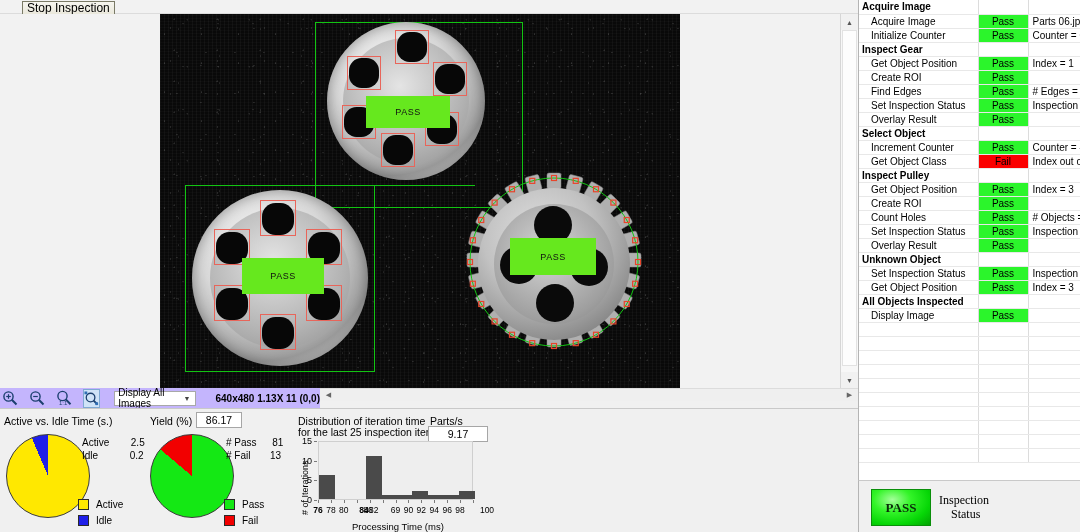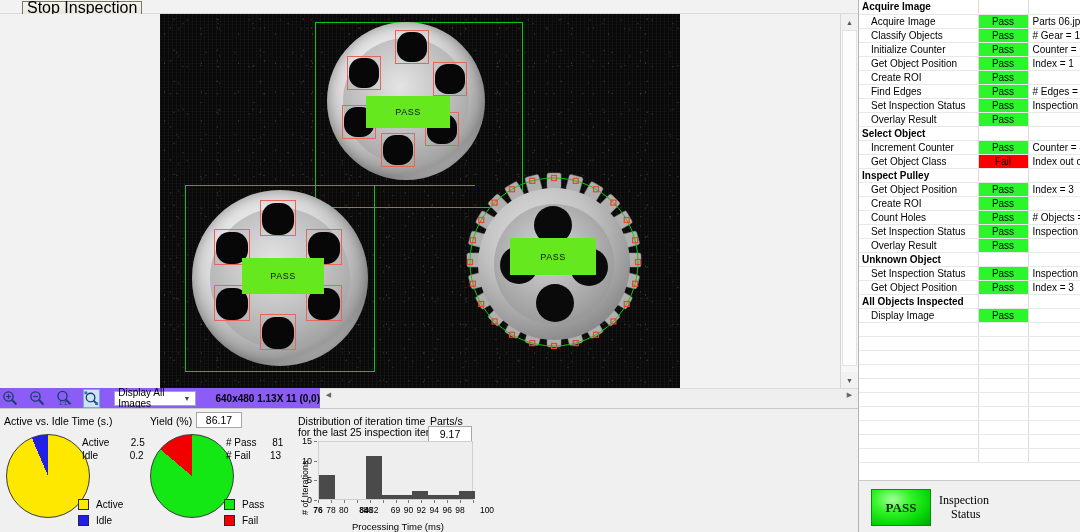--- a/index.html
+++ b/index.html
@@ -18,21 +18,21 @@
   .top-strip {
     position: absolute; left: 0; top: 0; width: 858px; height: 14px;
     background: #f2f2f2;
     border-bottom: 1px solid #dcdcdc;
   }
   .stop-btn {
     position: absolute; left: 22px; top: 1px;
     padding: 1px 4px 2px 4px;
     background: linear-gradient(#f6f5ef, #e9e7da);
     border: 1px solid #7a7a66;
-    font-size: 16px; line-height: 10px;
+    font-size: 12px; line-height: 10px;
     font-family: "Liberation Sans", sans-serif;
     white-space: nowrap;
     cursor: pointer;
   }
 
   
   .viewer-wrap {
     position: absolute; left: 0; top: 14px; width: 858px; height: 374px;
     background: #f2f2f2;
   }
@@ -119,21 +119,21 @@
     background: #efefef; border-top: 1px solid #dcdcdc;
   }
   .hscroll .btn { position:absolute; top:0; width:13px; height:12px;
     display:flex; align-items:center; justify-content:center; font-size:7px; color:#666; }
   .hscroll .btn.left { left: 2px; }
   .hscroll .btn.right { right: 2px; }
 
   
   .img-toolbar {
     position: absolute; left: 0; top: 388px; width: 320px; height: 20px;
-    background: #8b5cf6;
+    background: #c4b5fd;
     display: flex; align-items: center; gap: 10px; padding-left: 1px;
   }
   .tool-ico {
     width: 19px; height: 19px; display:flex; align-items:center; justify-content:center;
     cursor: pointer;
   }
   .tool-ico.sel { background:#cfe3f7; border:1px solid #7fa9d4; }
   .combo {
     margin-left: 4px; width: 90px; height: 15px;
     background: #fff; border: 1px solid #a8a8a8;
@@ -450,21 +450,21 @@
       <div class="legend-sq" style="left:76px; top:88px; background:#14e814;"></div>
       <div class="legend-tx" style="left:94px; top:88px;">Pass</div>
       <div class="legend-sq" style="left:76px; top:104px; background:#f20000;"></div>
       <div class="legend-tx" style="left:94px; top:104px;">Fail</div>
     </div>
 
     <div class="panel" style="left:290px; width:190px;">
       <div class="panel-title" style="left:8px; top:4px;">Distribution of iteration time</div>
       <div class="panel-title" style="left:8px; top:15px;">for the last 25 inspection iterations</div>
       <div class="panel-title" style="left:140px; top:4px;">Parts/s</div>
-      <div class="yield-box" style="left:138px; top:15px; width:44px;">9.17</div>
+      <div class="yield-box" style="left:138px; top:15px; width:60px;">9.17</div>
 
       <div class="hist-ylabel" style="left:10px; top:104px;"># of Iterations</div>
 
       <div id="hist-yticks">
           <div class="hist-ytick" style="left: 6px; top: 84px;">0</div>
           <div class="tickmark y" style="left: 24px; top: 89px;"></div>
           <div class="hist-ytick" style="left: 6px; top: 64.3333px;">5</div>
           <div class="tickmark y" style="left: 24px; top: 69.3333px;"></div>
           <div class="hist-ytick" style="left: 6px; top: 44.6667px;">10</div>
           <div class="tickmark y" style="left: 24px; top: 49.6667px;"></div>
@@ -530,32 +530,30 @@
             <td class="val"></td>
           </tr>
           <tr>
             <td class="step">Acquire Image</td>
             <td class="stat">
               <span class="st-pass">Pass</span>
             </td>
             <td class="val">Parts 06.jpg</td>
           </tr>
           <tr>
-            <td class="step">Classify Objects</td>
-            <td class="stat">
-              <span class="st-pass">Pass</span>
-            </td>
-            <td class="val"># Gear = 1</td>
-          </tr>
-          <tr>
             <td class="step">Initialize Counter</td>
             <td class="stat">
               <span class="st-pass">Pass</span>
             </td>
             <td class="val">Counter = 0</td>
+          </tr>
+          <tr>
+            <td class="group">Inspect Gear</td>
+            <td class="stat"></td>
+            <td class="val"></td>
           </tr>
           <tr>
             <td class="step">Get Object Position</td>
             <td class="stat">
               <span class="st-pass">Pass</span>
             </td>
             <td class="val">Index = 1</td>
           </tr>
           <tr>
             <td class="step">Create ROI</td>

